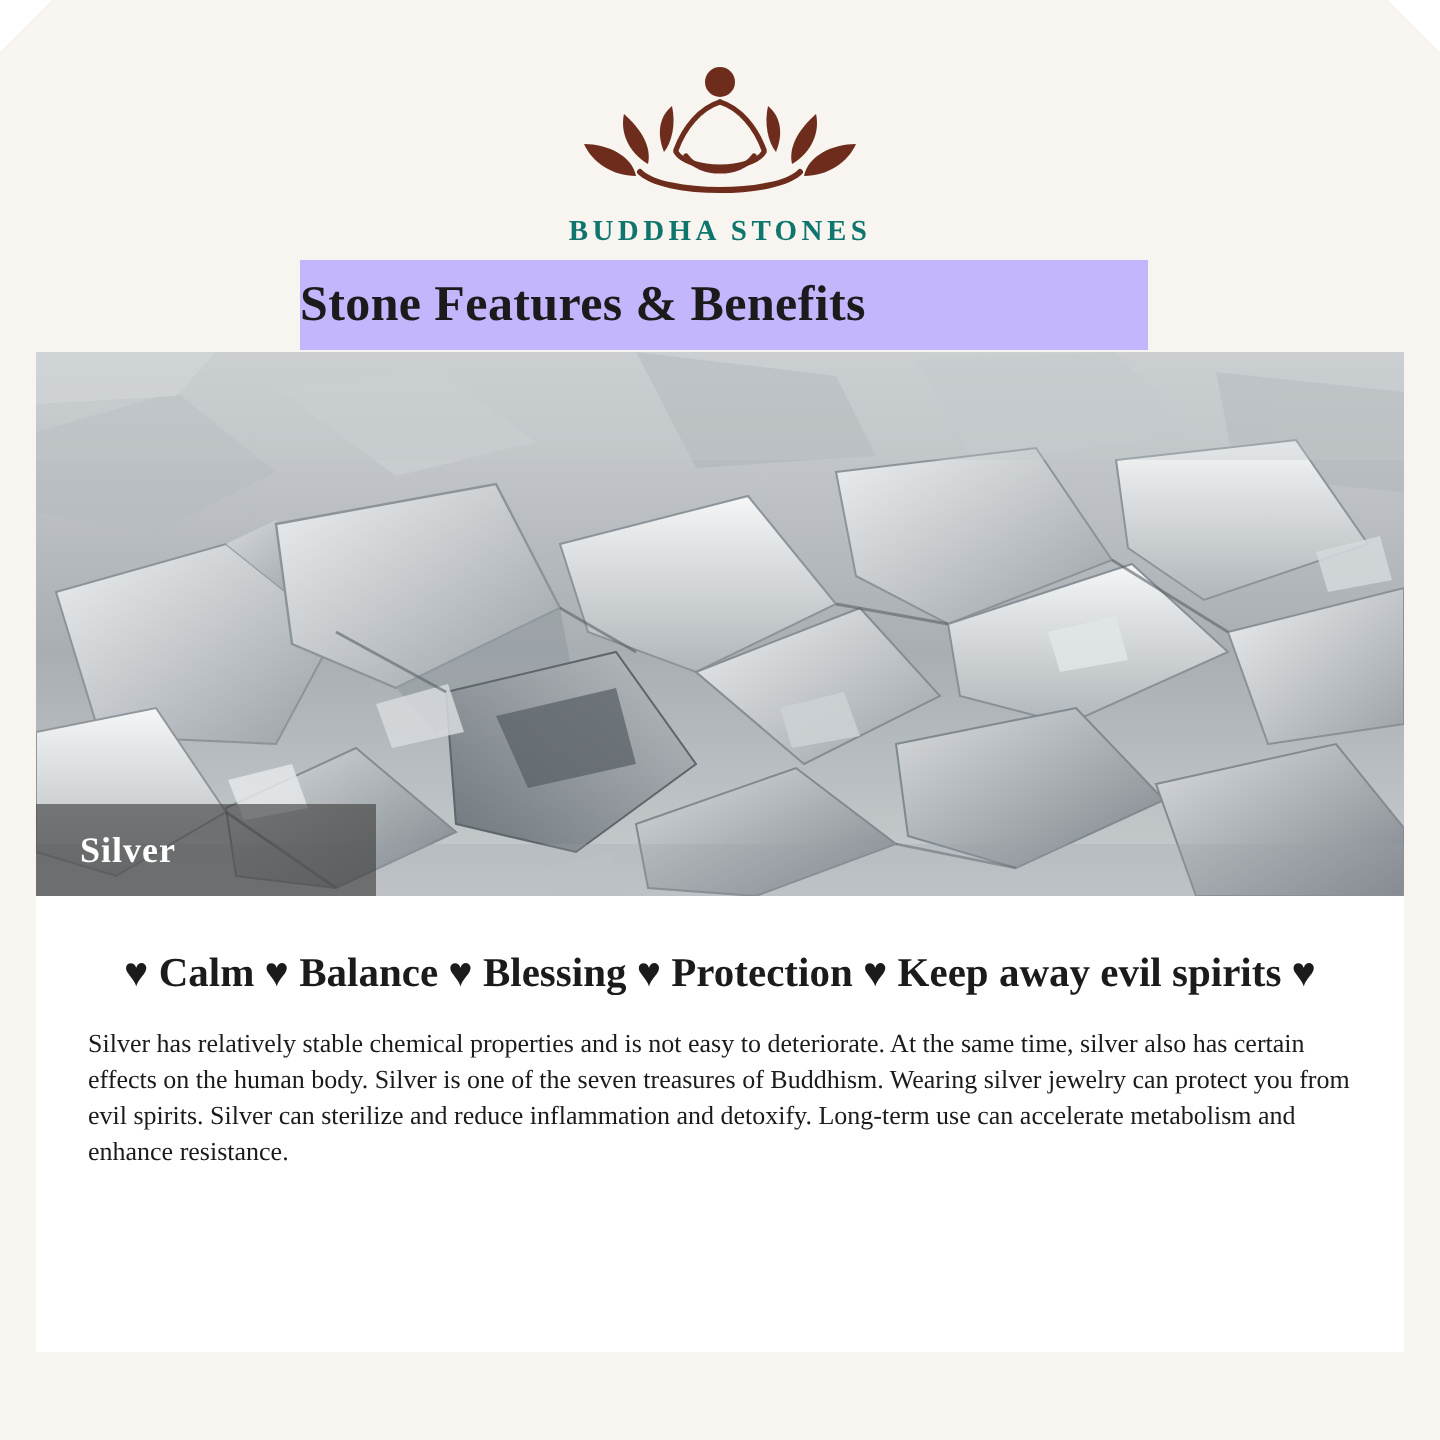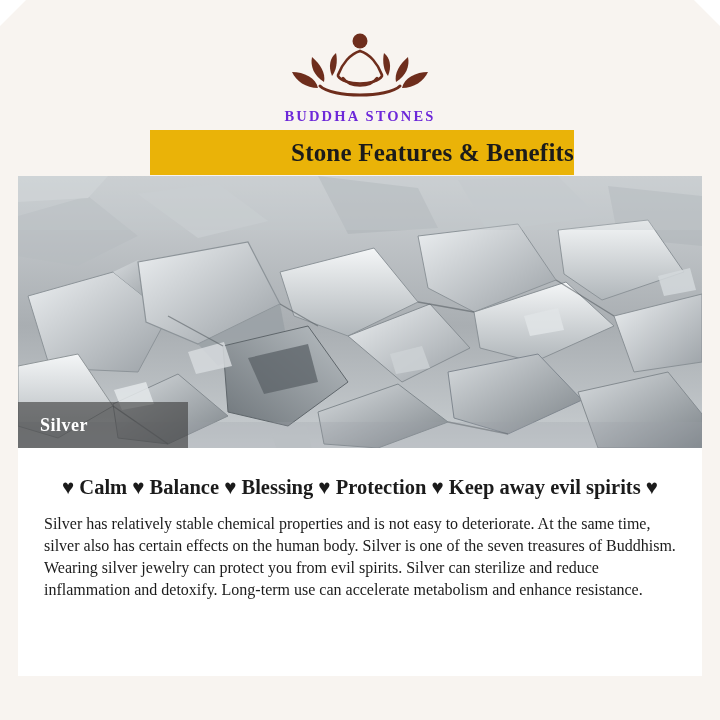--- a/index.html
+++ b/index.html
@@ -41,34 +41,34 @@
   }
   .logo-mark {
     display: block;
     margin: 0 auto;
   }
   .brand-name {
     margin-top: 4px;
     font-size: 14.5px;
     letter-spacing: 2.2px;
     font-weight: bold;
-    color: #6d28d9;
+    color: #0f766e;
     font-family: "Liberation Serif", serif;
   }
 
   .title-band {
     position: absolute;
     top: 130px;
     left: 150px;
     width: 424px;
     height: 45px;
-    background: #eab308;
+    background: #c4b5fd;
     display: flex;
     align-items: center;
-    justify-content: flex-end;
+    justify-content: flex-start;
   }
   .title-band .title-text {
     font-family: "Liberation Serif", serif;
     font-weight: bold;
     font-size: 25px;
     color: #1b1b1b;
     letter-spacing: 0.2px;
   }
 
   .hero {
@@ -115,21 +115,21 @@
     font-family: "Liberation Serif", serif;
     font-weight: bold;
     font-size: 20.5px;
     color: #1b1b1b;
     text-align: center;
     white-space: nowrap;
     margin-bottom: 14px;
   }
   .body-text {
     font-family: "Liberation Serif", serif;
-    font-size: 16px;
+    font-size: 13px;
     line-height: 1.38;
     color: #1b1b1b;
     text-align: left;
   }
   .bottom-strip {
     position: absolute;
     left: 0;
     bottom: 0;
     width: 720px;
     height: 44px;

